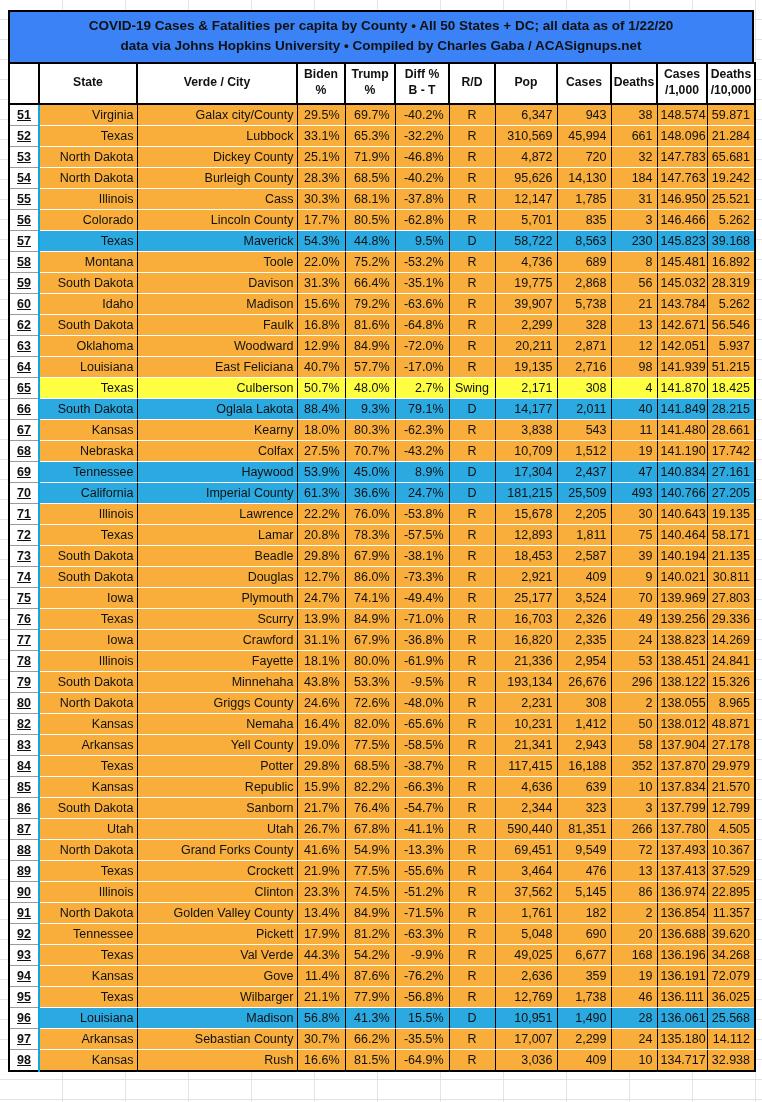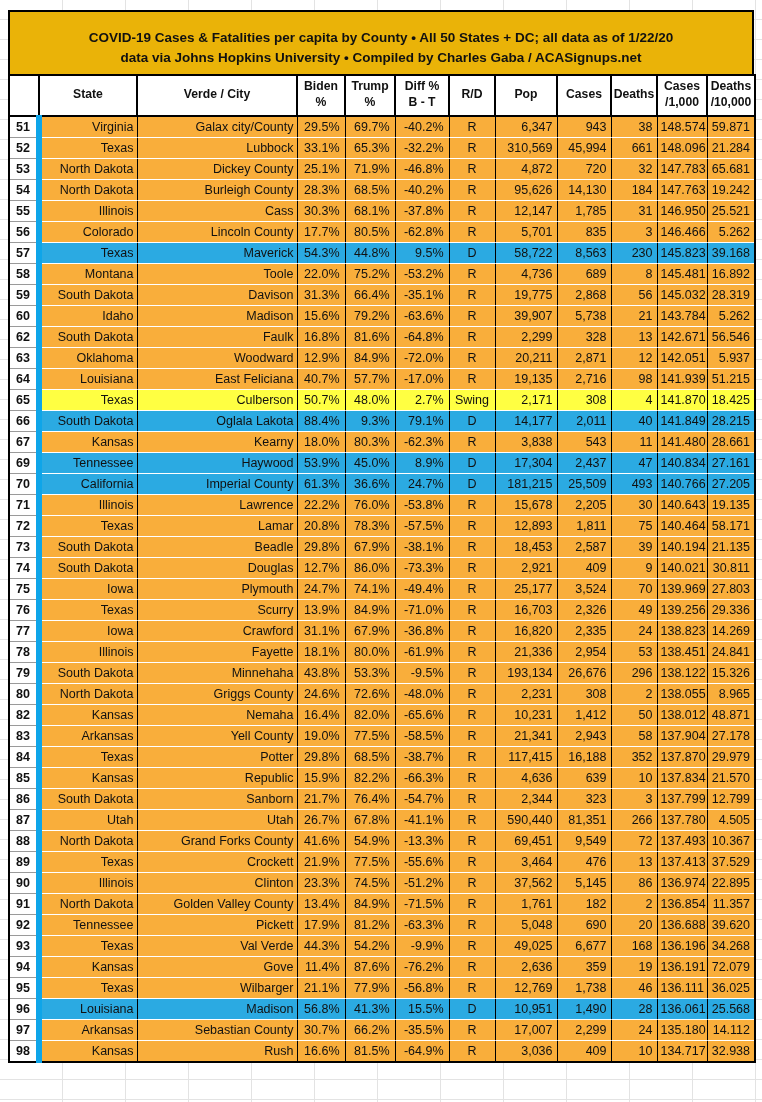--- a/index.html
+++ b/index.html
@@ -17,26 +17,26 @@
     position:absolute; inset:0;
     background-image:
       repeating-linear-gradient(to right, transparent 0 62px, #e3e3e3 62px 63px),
       repeating-linear-gradient(to bottom, transparent 0 19px, #e3e3e3 19px 20px);
     z-index:0;
   }
   .frame { position:absolute; left:8px; top:10px; width:746px; z-index:1; }
 
   .title-box{
     border:2px solid #000;
-    background:#eab308;
+    background:#3b82f6;
     text-align:center;
     font-weight:bold;
     font-size:13.5px;
     line-height:1.5;
-    padding:16px 6px 5px 6px;
+    padding:4px 6px 5px 6px;
   }
 
   table{
     width:746px;
     table-layout:fixed;
     border-collapse:collapse;
     border:2px solid #000;
     margin-top:-2px;
     background:#fff;
   }
@@ -64,23 +64,24 @@
     padding:0 3px;
   }
   tr.rep  td { background:var(--rep,#F9AE3B); }
   tr.dem  td { background:var(--dem,#2BAAE2); }
   tr.swing td{ background:var(--swing,#FFFF42); }
 
   td.c-rank{
     background:#fff !important;
     font-weight:bold;
     text-align:center;
-    border-right:6px solid #0ea5e9;
+    border-right:2px solid #0ea5e9;
     border-bottom:1px solid #9a9a9a;
     padding:0;
+    text-decoration:underline;
   }
   .c-state, .c-county { text-align:right; padding-right:3px; }
   .c-pct  { text-align:right; padding-right:5px; }
   .c-rd   { text-align:center; }
   .c-num  { text-align:right; padding-right:4px; }
 </style>
 </head>
 <body>
 
 <div class="frame">
@@ -343,20 +344,34 @@
     <td class="c-pct">18.0%</td>
     <td class="c-pct">80.3%</td>
     <td class="c-pct">-62.3%</td>
     <td class="c-rd">R</td>
     <td class="c-num">3,838</td>
     <td class="c-num">543</td>
     <td class="c-num">11</td>
     <td class="c-num">141.480</td>
     <td class="c-num">28.661</td>
   </tr>
+        <tr class="row rep">
+    <td class="c-rank">68</td>
+    <td class="c-state">Nebraska</td>
+    <td class="c-county">Colfax</td>
+    <td class="c-pct">27.5%</td>
+    <td class="c-pct">70.7%</td>
+    <td class="c-pct">-43.2%</td>
+    <td class="c-rd">R</td>
+    <td class="c-num">10,709</td>
+    <td class="c-num">1,512</td>
+    <td class="c-num">19</td>
+    <td class="c-num">141.190</td>
+    <td class="c-num">17.742</td>
+  </tr>
         <tr class="row dem">
     <td class="c-rank">69</td>
     <td class="c-state">Tennessee</td>
     <td class="c-county">Haywood</td>
     <td class="c-pct">53.9%</td>
     <td class="c-pct">45.0%</td>
     <td class="c-pct">8.9%</td>
     <td class="c-rd">D</td>
     <td class="c-num">17,304</td>
     <td class="c-num">2,437</td>

